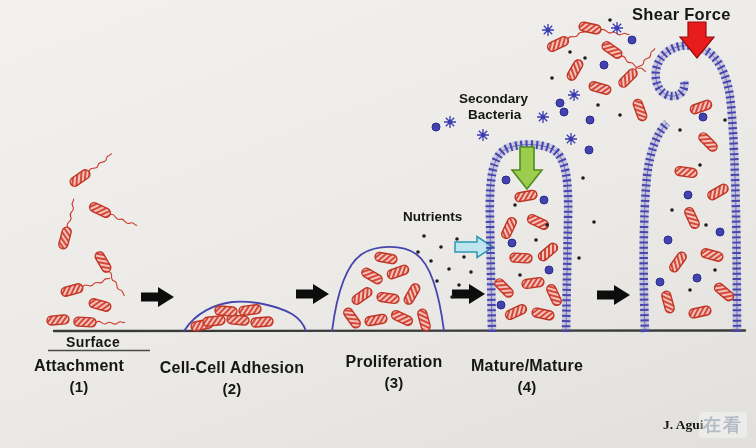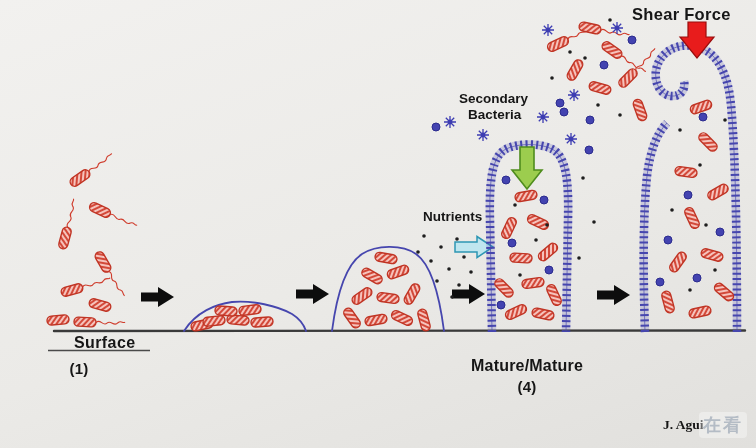--- a/index.html
+++ b/index.html
@@ -6,22 +6,22 @@
   #canvas{
     position:relative;width:756px;height:448px;overflow:hidden;
     background:linear-gradient(160deg,#f2f1ef 0%,#ebeae7 55%,#e1e0dd 100%);
     font-family:"Liberation Sans",sans-serif;color:#161616;
   }
   #art{position:absolute;left:0;top:0;}
   .txt{position:absolute;font-weight:bold;white-space:nowrap;}
   .stage{position:absolute;transform:translateX(-50%);text-align:center;
          font-weight:bold;font-size:16px;letter-spacing:.2px;}
   .stage .num{display:block;margin-top:3px;font-size:15px;}
-  #surface-label{left:74px;top:334px;font-size:16px;letter-spacing:.4px;}
-  #nutrients-label{left:403px;top:209px;font-size:13.5px;margin-left:20px;}
+  #surface-label{left:66px;top:334px;font-size:14px;letter-spacing:.4px;}
+  #nutrients-label{left:403px;top:209px;font-size:13.5px;}
   #secondary-label{left:459px;top:91px;font-size:13.5px;line-height:16px;}
   #secondary-label .l2{display:block;margin-left:9px;}
   #shear-label{left:632px;top:5px;font-size:16.5px;letter-spacing:.3px;}
   #signature{left:663px;top:417px;font-size:13.5px;font-family:"Liberation Serif",serif;}
   #watermark{left:699px;top:412px;font-size:18px;font-weight:bold;color:#a9b3bf;
              opacity:.8;letter-spacing:2px;background:rgba(255,255,255,.45);
              padding:1px 4px;border-radius:4px;}
   
   .thinOutline{fill:none;stroke:#4646ae;stroke-width:1.8;stroke-linecap:round;}
   .surfaceLine{fill:none;stroke:#3a3a3a;stroke-width:2.4;stroke-linecap:round;}
@@ -239,21 +239,30 @@
   <div class="txt" id="secondary-label">
     <span>Secondary</span>
     <span class="l2">Bacteria</span>
   </div>
 
   <div class="txt" id="nutrients-label">Nutrients</div>
 
   <div class="txt" id="surface-label">Surface</div>
 
   <div class="stage" style="left:79px;top:357px">
+    <span>Attachment</span>
     <span class="num">(1)</span>
+  </div>
+  <div class="stage" style="left:232px;top:359px">
+    <span>Cell-Cell Adhesion</span>
+    <span class="num">(2)</span>
+  </div>
+  <div class="stage" style="left:394px;top:353px">
+    <span>Proliferation</span>
+    <span class="num">(3)</span>
   </div>
   <div class="stage" style="left:527px;top:357px">
     <span>Mature/Mature</span>
     <span class="num">(4)</span>
   </div>
 
   <div class="txt" id="signature">J. Agui</div>
   <div class="txt" id="watermark">在看</div>
 
 </div>

